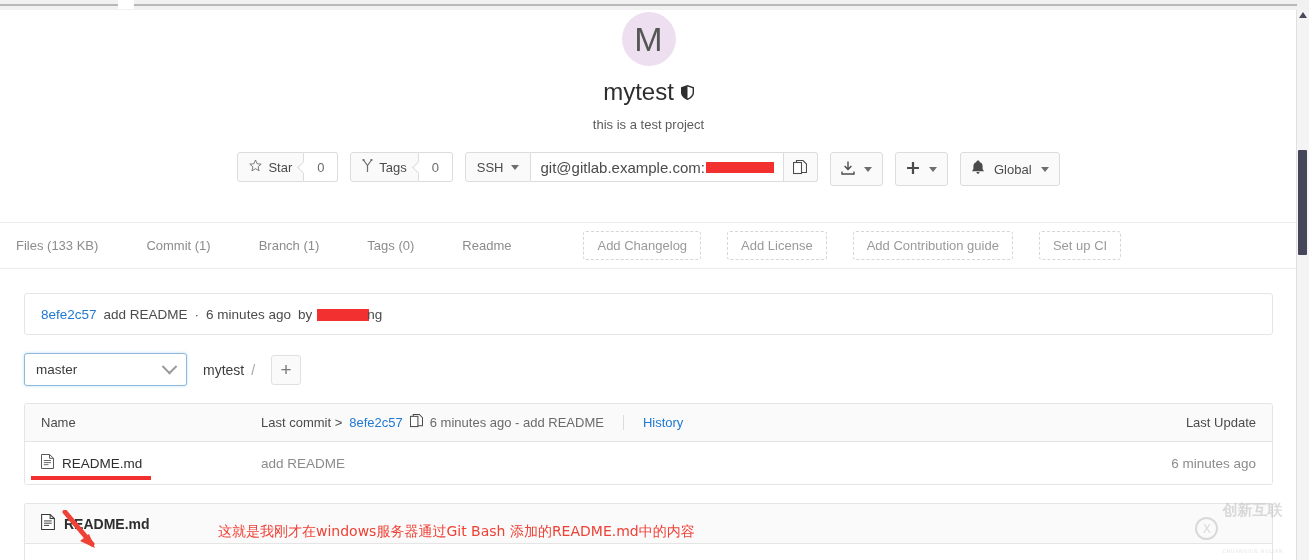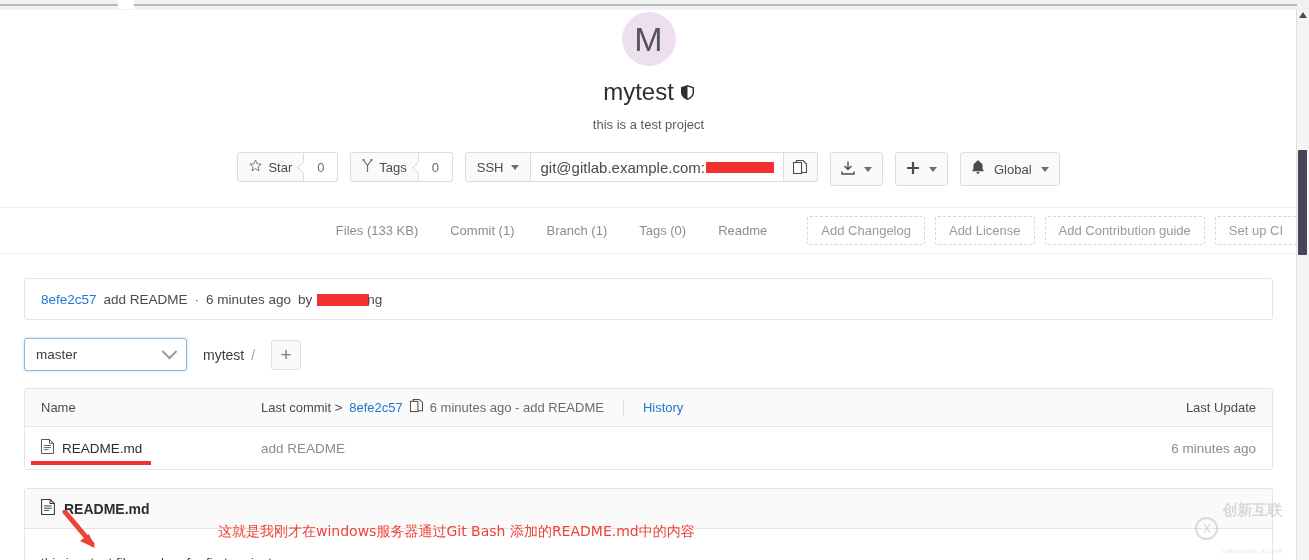--- a/index.html
+++ b/index.html
@@ -223,28 +223,28 @@
     gap: 9px;
     padding: 16px 10px;
     border-radius: 3px;
     box-sizing: border-box;
     color: #4b4b4b;
     font-size: 13px;
   }
 
   
   .stats-row {
-    margin-top: 25px;
+    margin-top: 40px;
     border-top: 1px solid #ededed;
     border-bottom: 1px solid #ededed;
     height: 45px;
     display: flex;
     align-items: center;
-    justify-content: flex-end;
-    gap: 0;
+    justify-content: flex-start;
+    gap: 16px;
   }
   .stat-link {
     color: #8c8c8c;
     font-size: 13px;
     padding: 0 16px;
   }
   .dashed-btn {
     border: 1px dashed #d6d6d6;
     color: #9a9a9a;
     font-size: 13px;

